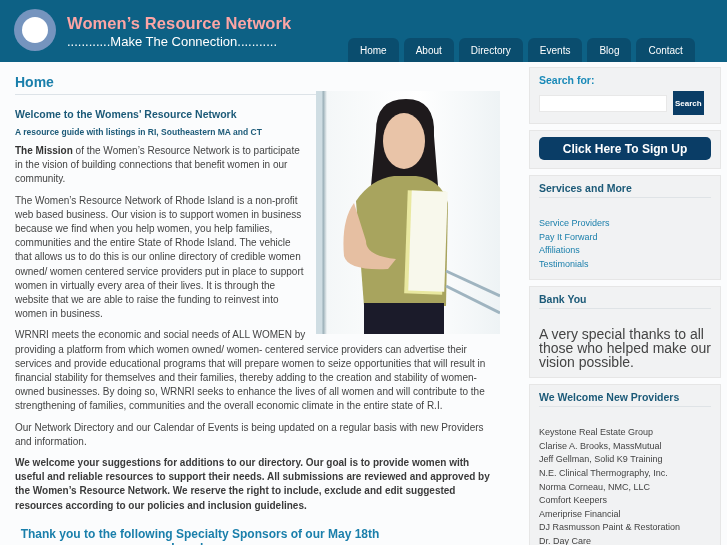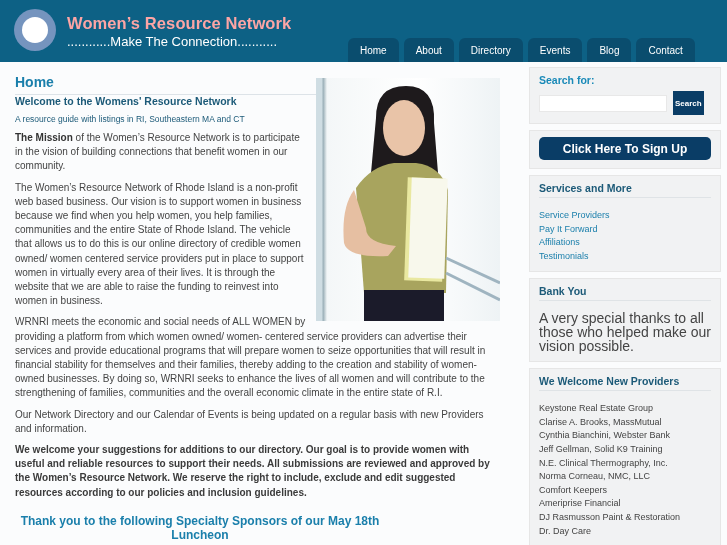--- a/index.html
+++ b/index.html
@@ -8,30 +8,30 @@
   #header { position:absolute; left:0; top:0; width:727px; height:62px; background:#0d6185; }
   .logo-ring { position:absolute; left:14px; top:9px; width:42px; height:42px; border-radius:50%; background:#7594be; }
   .logo-dot { position:absolute; left:8px; top:8px; width:26px; height:26px; border-radius:50%; background:#fff; }
   .site-title { position:absolute; left:67px; top:14px; color:#fca5a5; font-weight:bold; font-size:16.5px; letter-spacing:0.1px; }
   .site-tagline { position:absolute; left:67px; top:34px; color:#fff; font-size:13px; }
   #nav { position:absolute; left:348px; top:38px; height:24px; display:flex; gap:5px; }
   .nav-tab { height:24px; background:#0a4d6e; border-radius:6px 6px 0 0; color:#fff; font-size:10px; display:flex; align-items:center; justify-content:center; padding:0 12px; cursor:pointer; }
   #page { position:absolute; left:0; top:62px; width:727px; height:483px; background:#fbfcfd; }
   #main { position:absolute; left:15px; top:0; width:485px; }
   .page-title { font-size:14px; font-weight:bold; color:#1a7fab; margin-top:12px; padding-bottom:4px; border-bottom:1px solid #dde3e8; }
-  .welcome { font-size:10.5px; font-weight:bold; color:#1c5a78; margin-top:0; }
-  .subhead { font-size:8.5px; font-weight:normal; color:#1c5a78; margin-top:7px; }
+  .welcome { font-size:10.5px; font-weight:bold; color:#1c5a78; margin-top:13px; }
+  .subhead { font-size:8.5px; font-weight:bold; color:#1c5a78; margin-top:7px; }
   p.body { font-size:10px; line-height:14.2px; color:#444; margin-top:7px; }
   p.body b { color:#333; }
   p.bold { font-weight:bold; color:#3b3b3b; }
   .photo { float:right; width:184px; height:243px; margin:-58px 0 4px 8px; background:linear-gradient(90deg,#cfdde3 0,#cfdde3 3%,#9fb3bb 4%,#f4f7f8 6%,#ffffff 55%,#eef3f5 100%); position:relative; overflow:hidden; }
   .sponsors { font-size:12px; font-weight:bold; color:#1a7fab; margin-top:14px; padding-bottom:18px; border-bottom:1px solid #e4e4ea; width:370px;text-align:center; }
   #sidebar { position:absolute; left:529px; top:0; width:192px; }
   .box { background:#f1f2f3; border:1px solid #e6e6e6; margin-top:6px; padding:6px 9px 8px 9px; }
-  .box-title { font-size:10.5px; font-weight:bold; color:#1c5a78; padding-bottom:3px; border-bottom:1px solid #dfe3e6; margin-bottom:11px; }
+  .box-title { font-size:10.5px; font-weight:bold; color:#1c5a78; padding-bottom:3px; border-bottom:1px solid #dfe3e6; margin-bottom:19px; }
   .search-label { font-size:10.5px; font-weight:bold; color:#1a8ab8; margin-bottom:5px; }
   .search-row { display:flex; gap:6px; align-items:center; }
   .search-input { width:128px; height:17px; border:1px solid #e8e8e8; background:#fff; }
   .search-btn { height:24px; background:#0a3d66; color:#fff; font-size:8px; font-weight:bold; border-radius:0; padding:0 2px; display:flex; align-items:center; }
   .signup { height:23px; background:#0a3d66; border-radius:5px; color:#fff; font-size:12px; font-weight:bold; display:flex; align-items:center; justify-content:center; }
   .link { font-size:9px; color:#1a7fab; line-height:13.6px; }
   .text { font-size:14px; color:#444; line-height:13.6px; }
   .provider { font-size:9px; color:#444; line-height:13.6px; }
 </style>
 </head>
@@ -98,21 +98,20 @@
       <div class="link">Testimonials</div>
     </div>
     <div class="box">
       <div class="box-title">Bank You</div>
       <div class="text">A very special thanks to all those who helped make our vision possible.</div>
     </div>
     <div class="box">
       <div class="box-title">We Welcome New Providers</div>
       <div class="provider">Keystone Real Estate Group</div>
       <div class="provider">Clarise A. Brooks, MassMutual</div>
-      <div class="provider">Cynthia Bianchini, Webster Bank</div>
       <div class="provider">Jeff Gellman, Solid K9 Training</div>
       <div class="provider">N.E. Clinical Thermography, Inc.</div>
       <div class="provider">Norma Corneau, NMC, LLC</div>
       <div class="provider">Comfort Keepers</div>
       <div class="provider">Ameriprise Financial</div>
       <div class="provider">DJ Rasmusson Paint &amp; Restoration</div>
       <div class="provider">Dr. Day Care</div>
     </div>
   </div>
 </div>

